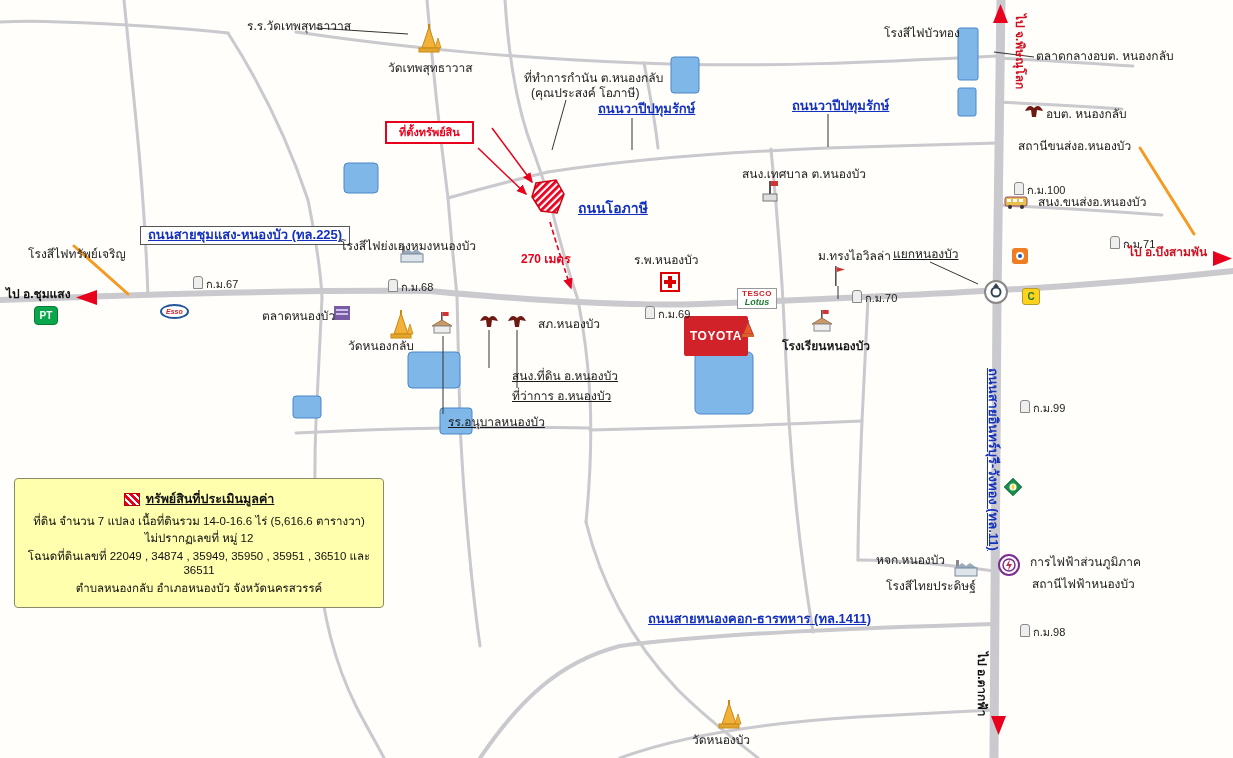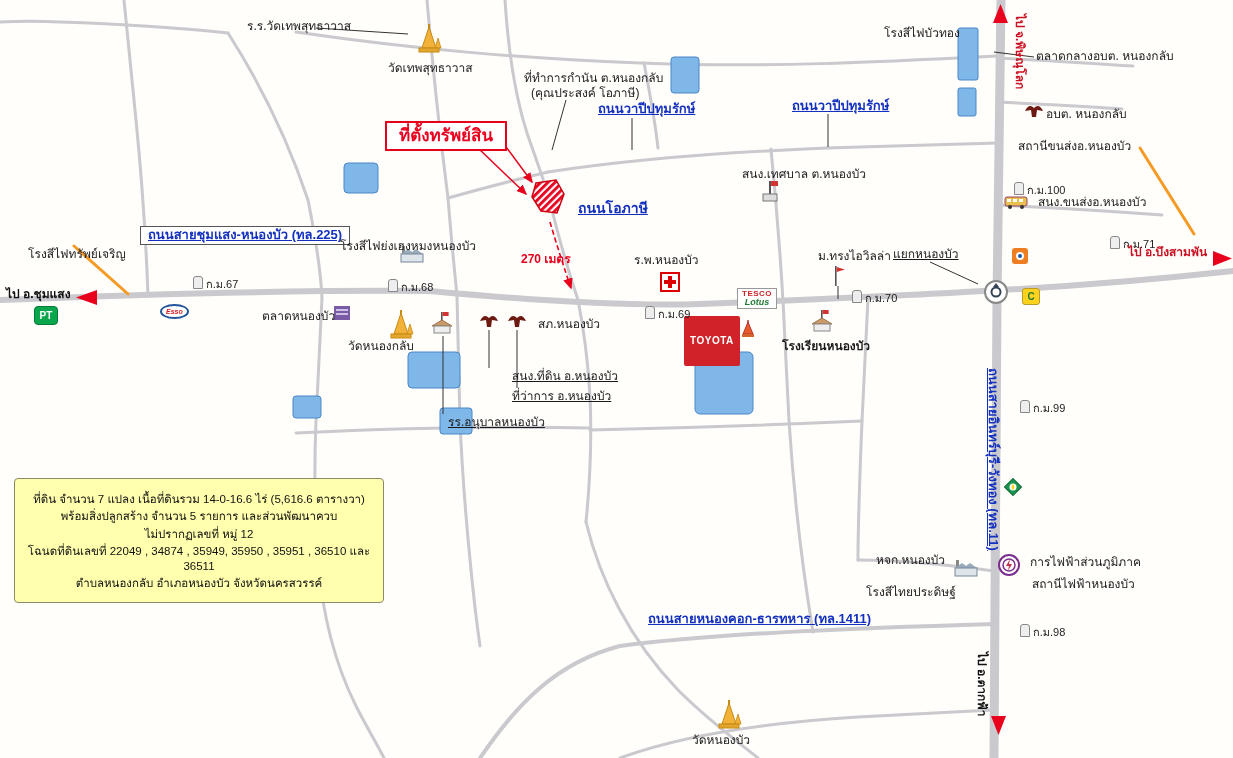--- a/index.html
+++ b/index.html
@@ -9,33 +9,33 @@
   
   .lbl{position:absolute;font-size:12px;color:#1a1a1a;white-space:nowrap;line-height:1.15;}
   .road-lbl{color:#1330bf;font-weight:bold;text-decoration:underline;font-size:13px;}
   .road-lbl.boxed{background:#fff;border:1px solid #555;padding:1px 7px;}
   .big{font-size:14px;}
   .vert{transform:rotate(90deg);transform-origin:left top;}
   .dest{color:#cc1122;font-weight:bold;}
   .dest-black{color:#111;font-weight:bold;}
   .red-bold{color:#e8001d;font-weight:bold;}
   .ul{text-decoration:underline;}
-  .callout{color:#e8001d;font-weight:bold;font-size:17px;border:2px solid #e8001d;
+  .callout{color:#e8001d;font-weight:bold;font-size:11px;border:2px solid #e8001d;
            background:#fff;padding:3px 12px;}
   .km{font-size:11px;color:#222;}
   .km::before{content:"";display:inline-block;width:8px;height:11px;border:1px solid #888;
               background:#eee;border-radius:3px 3px 0 0;margin-right:3px;vertical-align:-1px;}
   
   .marker{position:absolute;line-height:0;}
   .logo-box{display:inline-flex;flex-direction:column;align-items:center;background:#fff;
             border:1px solid #999;padding:1px 4px;line-height:1;}
   .tesco-t{color:#d1222a;font-weight:bold;font-size:8px;letter-spacing:.5px;}
   .tesco-l{color:#1f7a33;font-weight:bold;font-style:italic;font-size:9px;}
-  .toyota-box{background:#d1222a;color:#fff;font-weight:bold;font-size:10px;
-              padding:20px 6px;border-radius:2px;line-height:1;letter-spacing:.5px;}
+  .toyota-box{background:#d1222a;color:#fff;font-weight:bold;font-size:12px;
+              padding:14px 6px;border-radius:2px;line-height:1;letter-spacing:.5px;}
   .pt-box{background:#0aa64b;color:#fff;font-weight:bold;font-size:10px;width:22px;height:17px;
           border-radius:4px;border:1px solid #067a36;display:flex;align-items:center;justify-content:center;line-height:1;}
   .esso-box{background:#fff;border:2px solid #23559c;border-radius:50%;color:#d1222a;
             font-size:7px;font-weight:bold;font-style:italic;padding:2px 4px;line-height:1;}
   .caltex-box{background:#ffd21e;border:1px solid #b99b2a;color:#1f7a33;font-weight:bold;
               font-size:10px;width:16px;height:15px;border-radius:3px;display:flex;align-items:center;justify-content:center;line-height:1;}
   
   .info-box{position:absolute;left:14px;top:478px;width:356px;background:#ffffae;
             border:1px solid #8a8a6a;border-radius:4px;padding:10px 6px 12px 6px;
             text-align:center;font-size:11.5px;color:#111;}
@@ -292,33 +292,36 @@
       <div class="lbl" style="left: 818px; top: 250px;">ม.ทรงไอวิลล่า</div>
       <div class="lbl km" style="left: 852px; top: 290px;">ก.ม.70</div>
       <div class="lbl ul" style="left: 893px; top: 248px;">แยกหนองบัว</div>
       <div class="lbl" style="left: 782px; top: 340px; font-weight: bold;">โรงเรียนหนองบัว</div>
       <div class="lbl" style="left: 742px; top: 168px;">สนง.เทศบาล ต.หนองบัว</div>
       <div class="lbl ul" style="left: 512px; top: 370px;">สนง.ที่ดิน อ.หนองบัว</div>
       <div class="lbl ul" style="left: 512px; top: 390px;">ที่ว่าการ อ.หนองบัว</div>
       <div class="lbl ul" style="left: 448px; top: 416px;">รร.อนุบาลหนองบัว</div>
       <div class="lbl km" style="left: 1020px; top: 400px;">ก.ม.99</div>
       <div class="lbl" style="left: 876px; top: 554px;">หจก.หนองบัว</div>
-      <div class="lbl" style="left: 866px; top: 580px; margin-top: 6px;">โรงสีไทยประดิษฐ์</div>
+      <div class="lbl" style="left: 886px; top: 580px;">โรงสีไทยประดิษฐ์</div>
       <div class="lbl" style="left: 1030px; top: 556px;">การไฟฟ้าส่วนภูมิภาค</div>
       <div class="lbl" style="left: 1032px; top: 578px;">สถานีไฟฟ้าหนองบัว</div>
       <div class="lbl road-lbl" style="left: 648px; top: 612px;">ถนนสายหนองคอก-ธารทหาร (ทล.1411)</div>
       <div class="lbl km" style="left: 1020px; top: 624px;">ก.ม.98</div>
       <div class="lbl road-lbl vert" style="left: 1000px; top: 368px;">ถนนสายอินทร์บุรี-วังทอง (ทล.11)</div>
       <div class="lbl vert dest-black" style="left: 988px; top: 652px;">ไป อ.ตากฟ้า</div>
       <div class="lbl" style="left: 692px; top: 734px;">วัดหนองบัว</div>
     </div>
 
   <div class="info-box">
+    <div class="info-title-row">
+      <span class="swatch"></span>
+      <span class="info-title">ทรัพย์สินที่ประเมินมูลค่า</span>
+    </div>
     <div>
         <div class="info-line">ที่ดิน จำนวน 7 แปลง เนื้อที่ดินรวม 14-0-16.6 ไร่ (5,616.6 ตารางวา)</div>
-        <div class="info-line">พร้อมสิ่งปลูกสร้าง จำนวน 5 รายการ และส่วนพัฒนาควบ</div>
         <div class="info-line">ไม่ปรากฏเลขที่ หมู่ 12</div>
         <div class="info-line">โฉนดที่ดินเลขที่ 22049 , 34874 , 35949, 35950 , 35951 , 36510 และ 36511</div>
         <div class="info-line">ตำบลหนองกลับ อำเภอหนองบัว จังหวัดนครสวรรค์</div>
       </div>
   </div>
 
 </div>
 
 </body></html>

